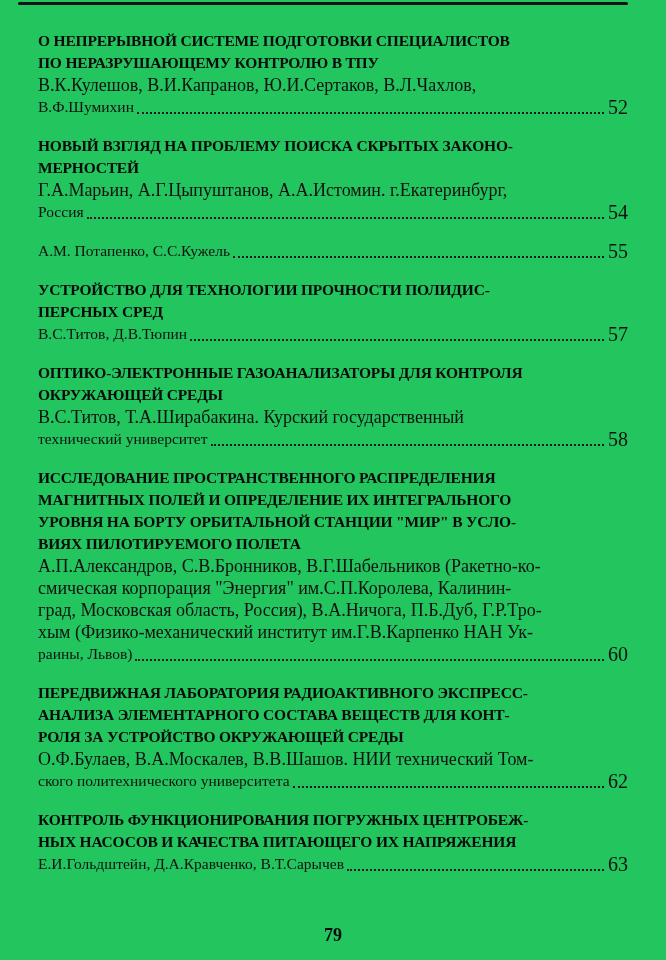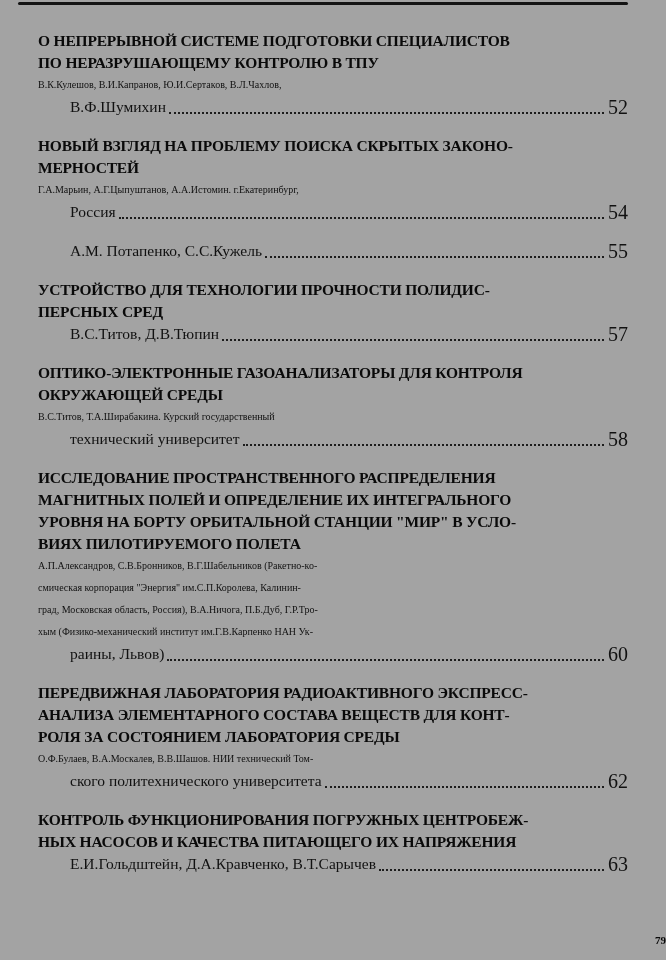--- a/index.html
+++ b/index.html
@@ -5,21 +5,21 @@
   html, body {
     margin: 0;
     padding: 0;
     background: #e9e9e7;
   }
   .page {
     position: relative;
     width: 666px;
     height: 960px;
     margin: 0 auto;
-    background: #a3a3a3;
+    background: #22c55e;
     color: #0e0e0e;
     font-family: "Liberation Serif", "DejaVu Serif", serif;
     overflow: hidden;
     box-sizing: border-box;
     padding: 30px 38px 0 38px;
   }
   .scan-artifact-top {
     position: absolute;
     top: 2px;
     left: 18px;
@@ -33,54 +33,53 @@
   }
   .entry-title {
     font-weight: 700;
     font-size: 15.5px;
     line-height: 22px;
     letter-spacing: -0.2px;
     white-space: pre-line;
     color: #0a0a0a;
   }
   .entry-authors-pre {
-    font-size: 10px;
+    font-size: 18px;
     line-height: 22px;
     white-space: pre-line;
     color: #111;
   }
   .entry-last-line {
     display: flex;
     align-items: flex-end;
     font-size: 15.5px;
     line-height: 22px;
     color: #111;
   }
   .authors-last {
     white-space: nowrap;
-    margin-left: 32px;
   }
   .leader {
     flex: 1;
     border-bottom: 2px dotted #1c1c1c;
     margin: 0 4px 4px 3px;
     min-width: 12px;
   }
   .page-num {
     white-space: nowrap;
     font-size: 20px;
   }
   .footer {
     position: absolute;
     bottom: 14px;
     left: 0;
     width: 100%;
-    text-align: right;
+    text-align: center;
     font-weight: 700;
-    font-size: 11px;
+    font-size: 18px;
     color: #0a0a0a;
   }
 </style>
 </head>
 <body>
 
 <div class="page">
   <div class="scan-artifact-top"></div>
 
   <div class="toc-list">
@@ -150,21 +149,21 @@
       <div class="entry-last-line">
         <span class="authors-last">раины, Львов)</span>
         <span class="leader"></span>
         <span class="page-num">60</span>
       </div>
     </div>
 
     <div class="toc-entry">
       <div class="entry-title">ПЕРЕДВИЖНАЯ ЛАБОРАТОРИЯ РАДИОАКТИВНОГО ЭКСПРЕСС-
 АНАЛИЗА ЭЛЕМЕНТАРНОГО СОСТАВА ВЕЩЕСТВ ДЛЯ КОНТ-
-РОЛЯ ЗА СОСТОЯНИЕМ ЛАБОРАТОРИЯ СРЕДЫ</div>
+РОЛЯ ЗА УСТРОЙСТВО ОКРУЖАЮЩЕЙ СРЕДЫ</div>
       <div class="entry-authors-pre">О.Ф.Булаев, В.А.Москалев, В.В.Шашов. НИИ технический Том-</div>
       <div class="entry-last-line">
         <span class="authors-last">ского политехнического университета</span>
         <span class="leader"></span>
         <span class="page-num">62</span>
       </div>
     </div>
 
     <div class="toc-entry">
       <div class="entry-title">КОНТРОЛЬ ФУНКЦИОНИРОВАНИЯ ПОГРУЖНЫХ ЦЕНТРОБЕЖ-

